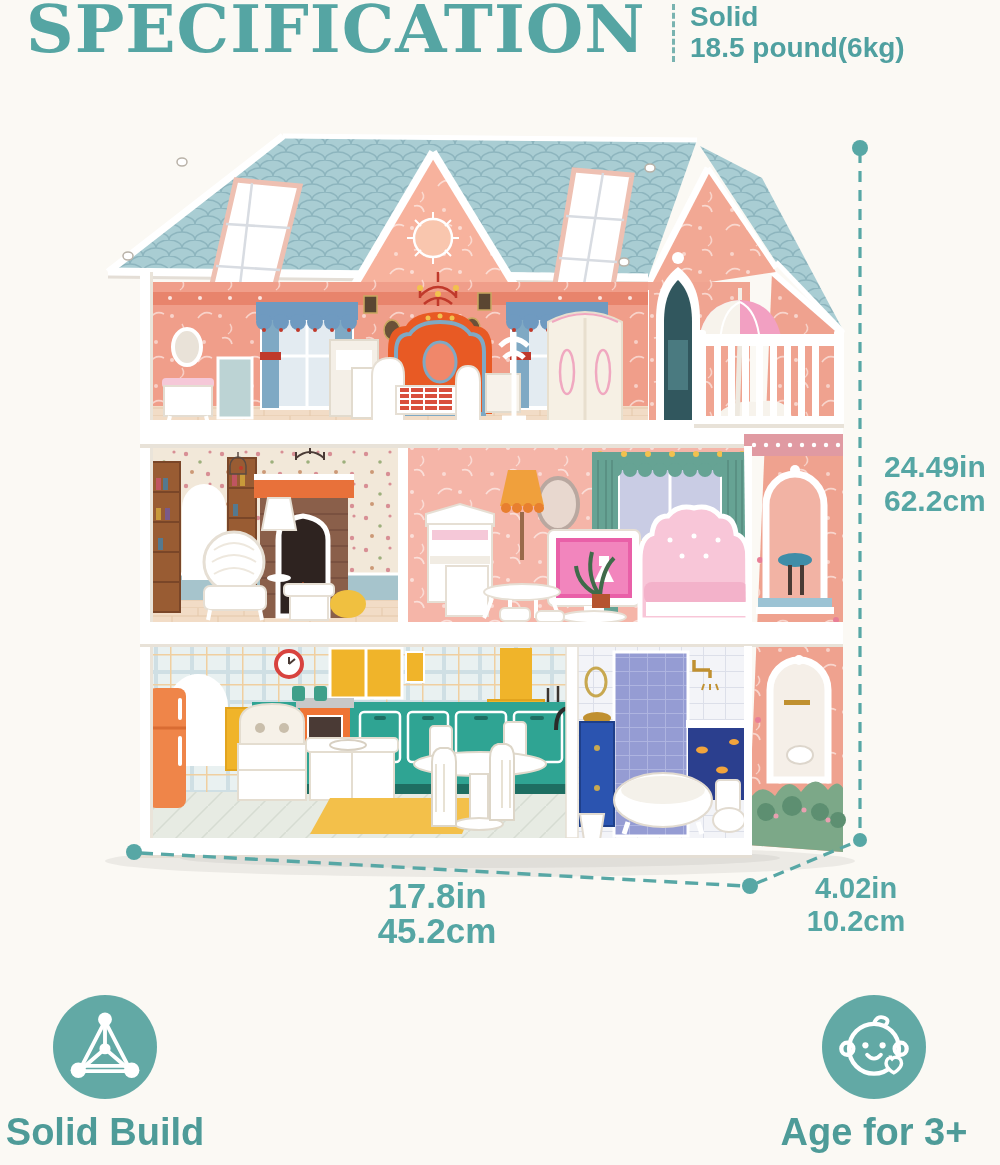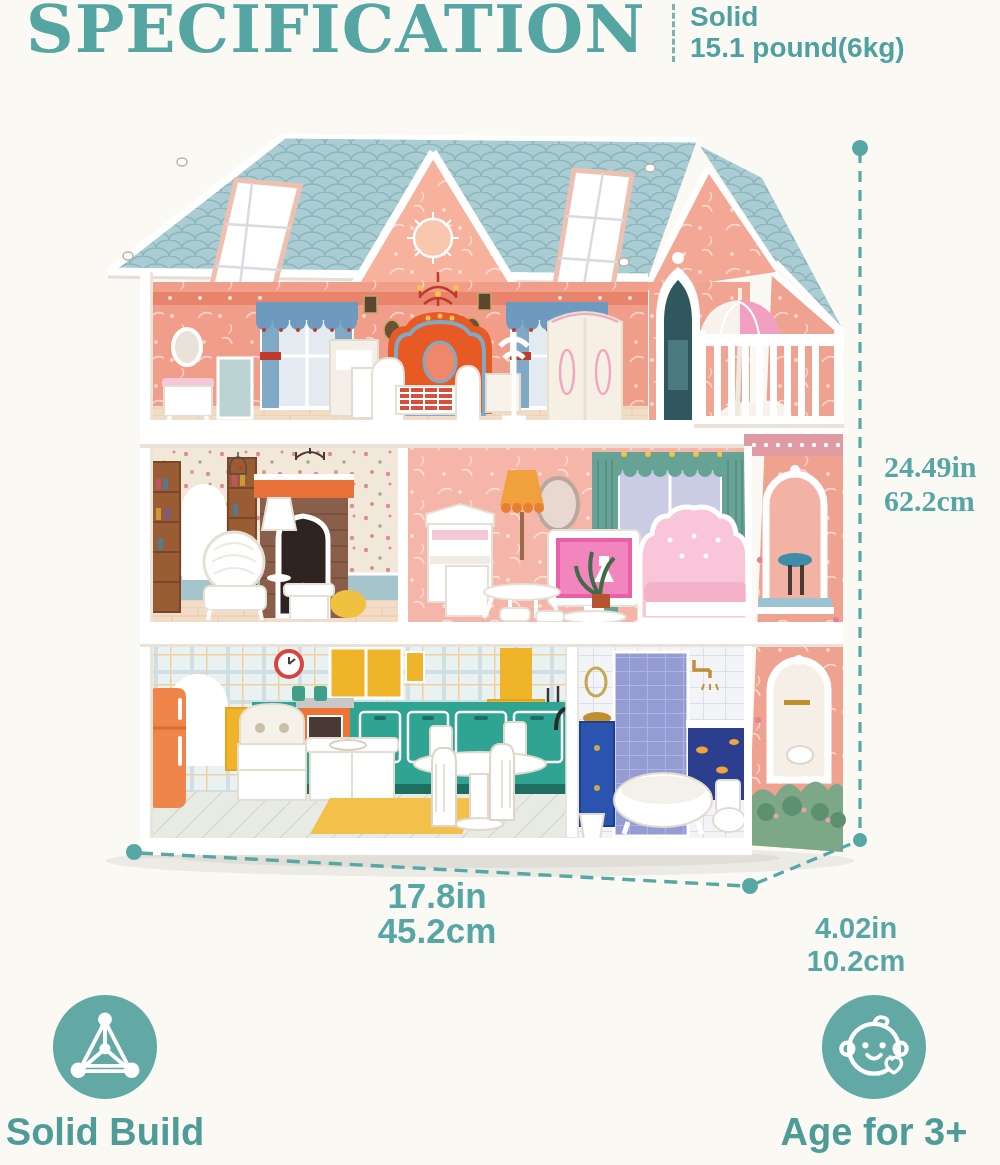--- a/index.html
+++ b/index.html
@@ -9,41 +9,41 @@
   .title{position:absolute;left:26px;top:-6px;margin:0;font-family:"DejaVu Serif",serif;
          font-weight:bold;font-size:66px;line-height:70px;letter-spacing:1px;color:#55a5a3;}
   .header-divider{position:absolute;left:672px;top:4px;height:58px;width:0;
                   border-left:3px dashed #79b3b0;}
   .weight-block{position:absolute;left:690px;top:1px;color:#4fa0a0;font-weight:bold;
                 font-size:28px;line-height:31px;white-space:nowrap;}
   
   .art{position:absolute;left:0;top:0;width:1000px;height:1165px;}
   
   .dim{position:absolute;color:#55a6a4;font-weight:bold;white-space:nowrap;}
-  .dim-height{left:884px;top:450px;font-size:30px;line-height:34px;text-align:left;font-family:Liberation Serif, serif;}
+  .dim-height{left:884px;top:450px;font-size:30px;line-height:34px;text-align:left;}
   .dim-width{left:437px;top:878px;font-size:35px;line-height:35px;transform:translateX(-50%);text-align:center;}
-  .dim-depth{left:856px;top:912px;font-size:29px;line-height:33px;transform:translateX(-50%);text-align:center;}
+  .dim-depth{left:856px;top:872px;font-size:29px;line-height:33px;transform:translateX(-50%);text-align:center;}
   
   .feature{position:absolute;top:995px;width:300px;text-align:center;}
   .f1{left:-45px;} .f2{left:338px;} .f3{left:724px;}
   .feature-circle{width:104px;height:104px;border-radius:50%;background:#62a9a5;margin:0 auto;
                   display:flex;align-items:center;justify-content:center;}
   .feature-circle svg{width:86px;height:86px;display:block;}
   .feature-label{margin-top:13px;font-size:38px;line-height:40px;font-weight:bold;color:#4e9b98;}
 </style>
 </head>
 <body>
 
 <div class="page">
 
   <h1 class="title">SPECIFICATION</h1>
   <div class="header-divider"></div>
   <div class="weight-block">
     <div>Solid</div>
-    <div>15.1 pound(6kg)</div>
+    <div>18.5 pound(6kg)</div>
   </div>
 
   <svg class="art" viewBox="0 0 1000 1165">
     <defs>
       <pattern id="p-scale" width="26" height="16" patternUnits="userSpaceOnUse">
         <rect width="26" height="16" fill="#a9cdd3"></rect>
         <path d="M0 8a13 8 0 0 1 26 0" fill="none" stroke="#8db5be" stroke-width="1.6"></path>
         <path d="M-13 16a13 8 0 0 1 26 0M13 16a13 8 0 0 1 26 0" fill="none" stroke="#8db5be" stroke-width="1.6"></path>
       </pattern>
       <pattern id="p-motif" width="48" height="44" patternUnits="userSpaceOnUse">

